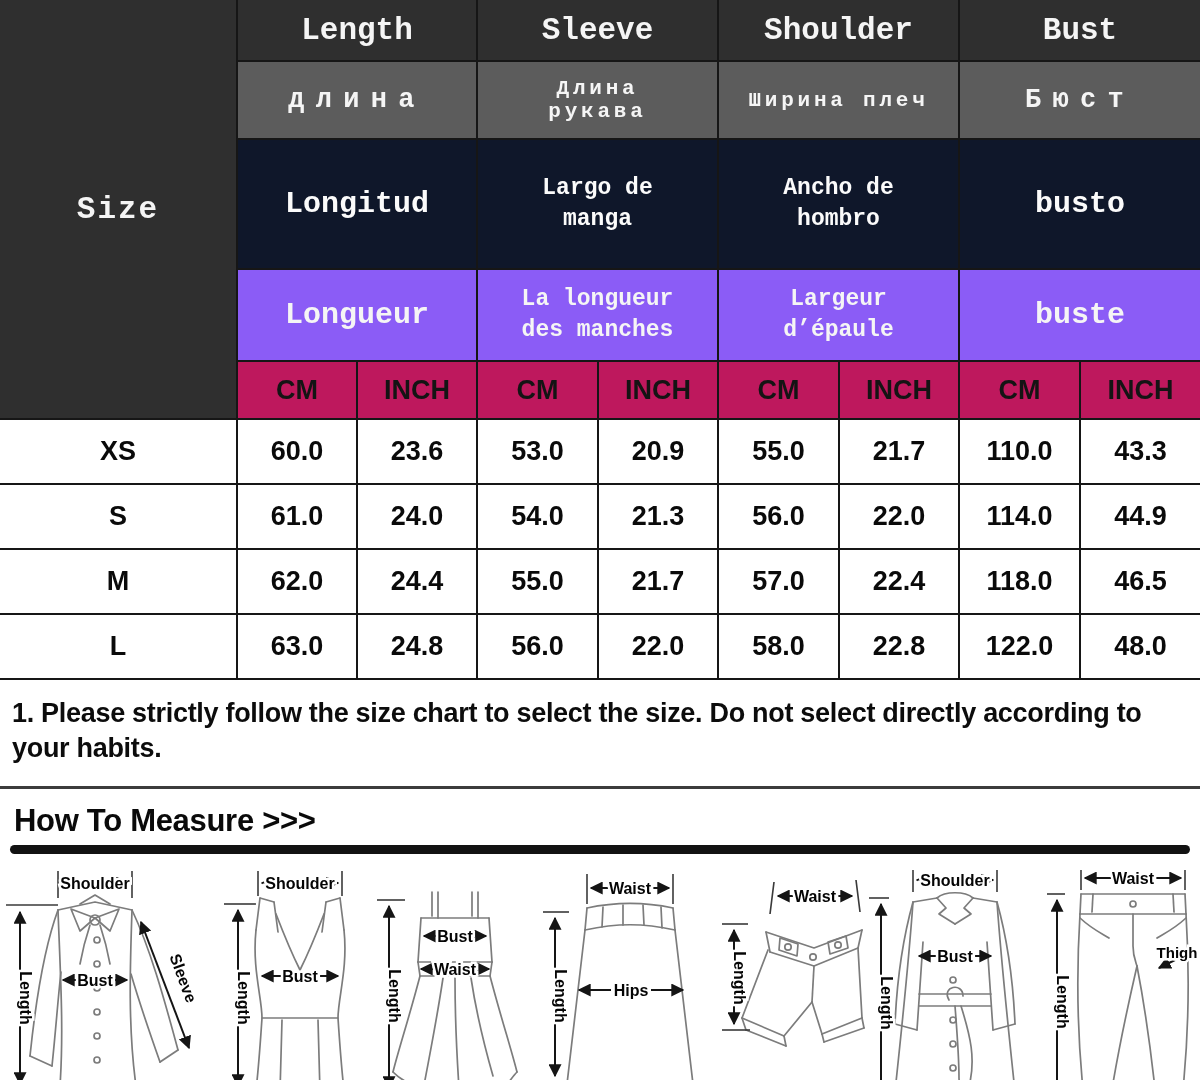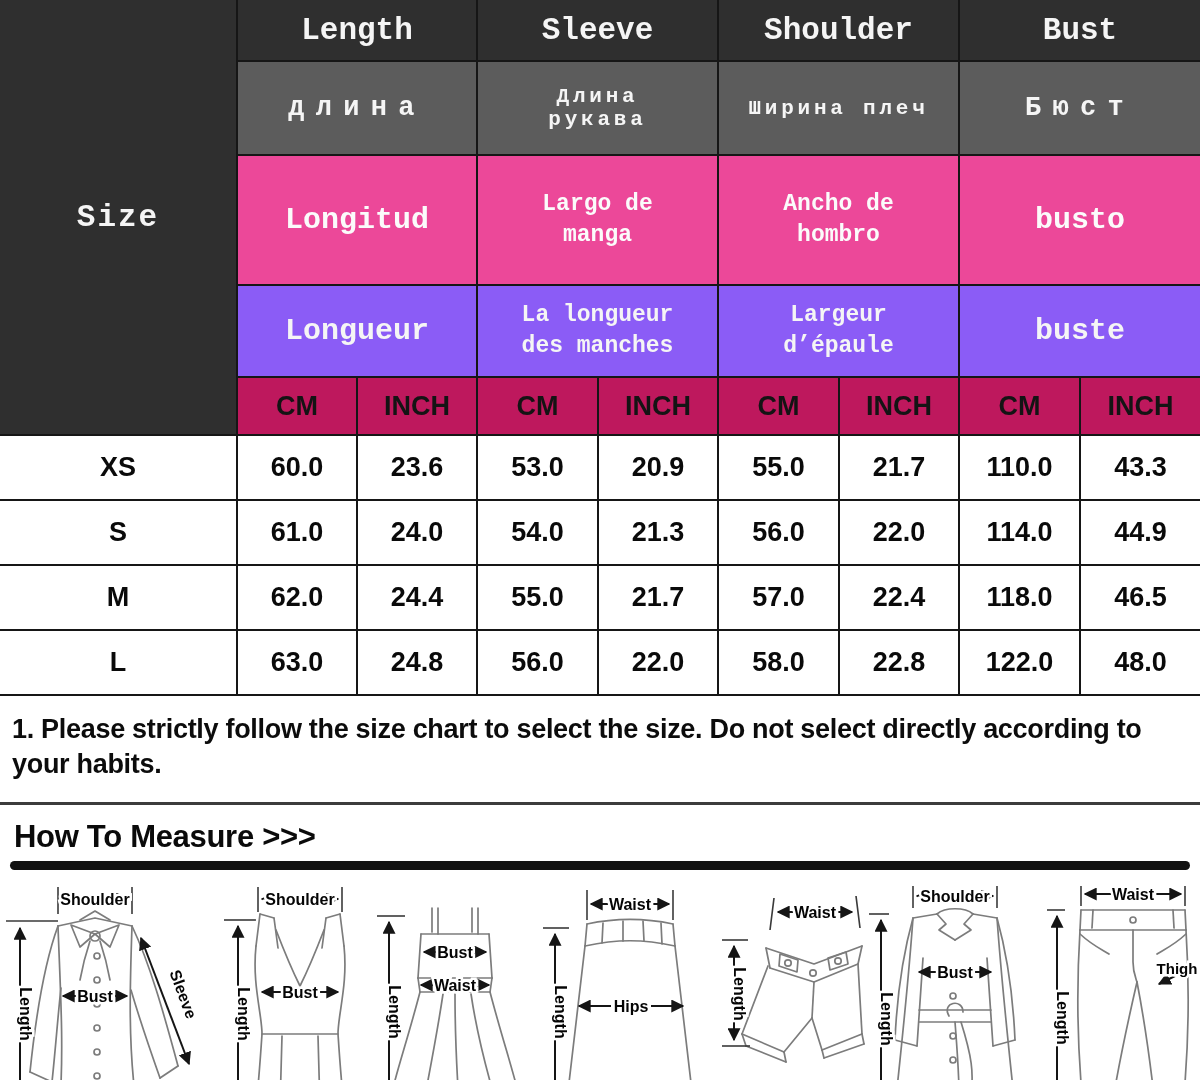--- a/index.html
+++ b/index.html
@@ -16,22 +16,22 @@
 
   .corner{background:#2f2f2f;color:#f3f3f3;
           font-family:"Liberation Mono",monospace;font-weight:700;
           font-size:44px;letter-spacing:2px;}
 
   .r-en td{height:60px;background:#2f2f2f;color:#f5f5f5;
            font-family:"Liberation Mono",monospace;font-weight:700;font-size:31px;}
   .r-ru td{height:68px;background:#5c5c5c;color:#f5f5f5;
            font-family:"Liberation Mono",monospace;font-weight:700;
            font-size:27px;letter-spacing:.42em;}
-  .r-ru td.sm{font-size:21px;letter-spacing:.18em;padding:12px 26px;}
-  .r-es td{height:96px;background:#ec4899;color:#fbfbfb;
+  .r-ru td.sm{font-size:21px;letter-spacing:.18em;padding:4px 26px;}
+  .r-es td{height:96px;background:#0f172a;color:#fbfbfb;
            font-family:"Liberation Mono",monospace;font-weight:700;font-size:30px;}
   .r-es td.sm{font-size:23px;padding:16px 30px;line-height:1.35;}
   .r-fr td{height:90px;background:#8b5cf6;color:#f5f5f5;
            font-family:"Liberation Mono",monospace;font-weight:700;font-size:30px;}
   .r-fr td.sm{font-size:23px;padding:0 26px;line-height:1.35;}
   .r-unit td{height:56px;background:#be185d;color:#141414;
              font-weight:700;font-size:27px;}
   .r-data td{height:63px;background:#ffffff;color:#0a0a0a;
              font-weight:700;font-size:27px;}
 

